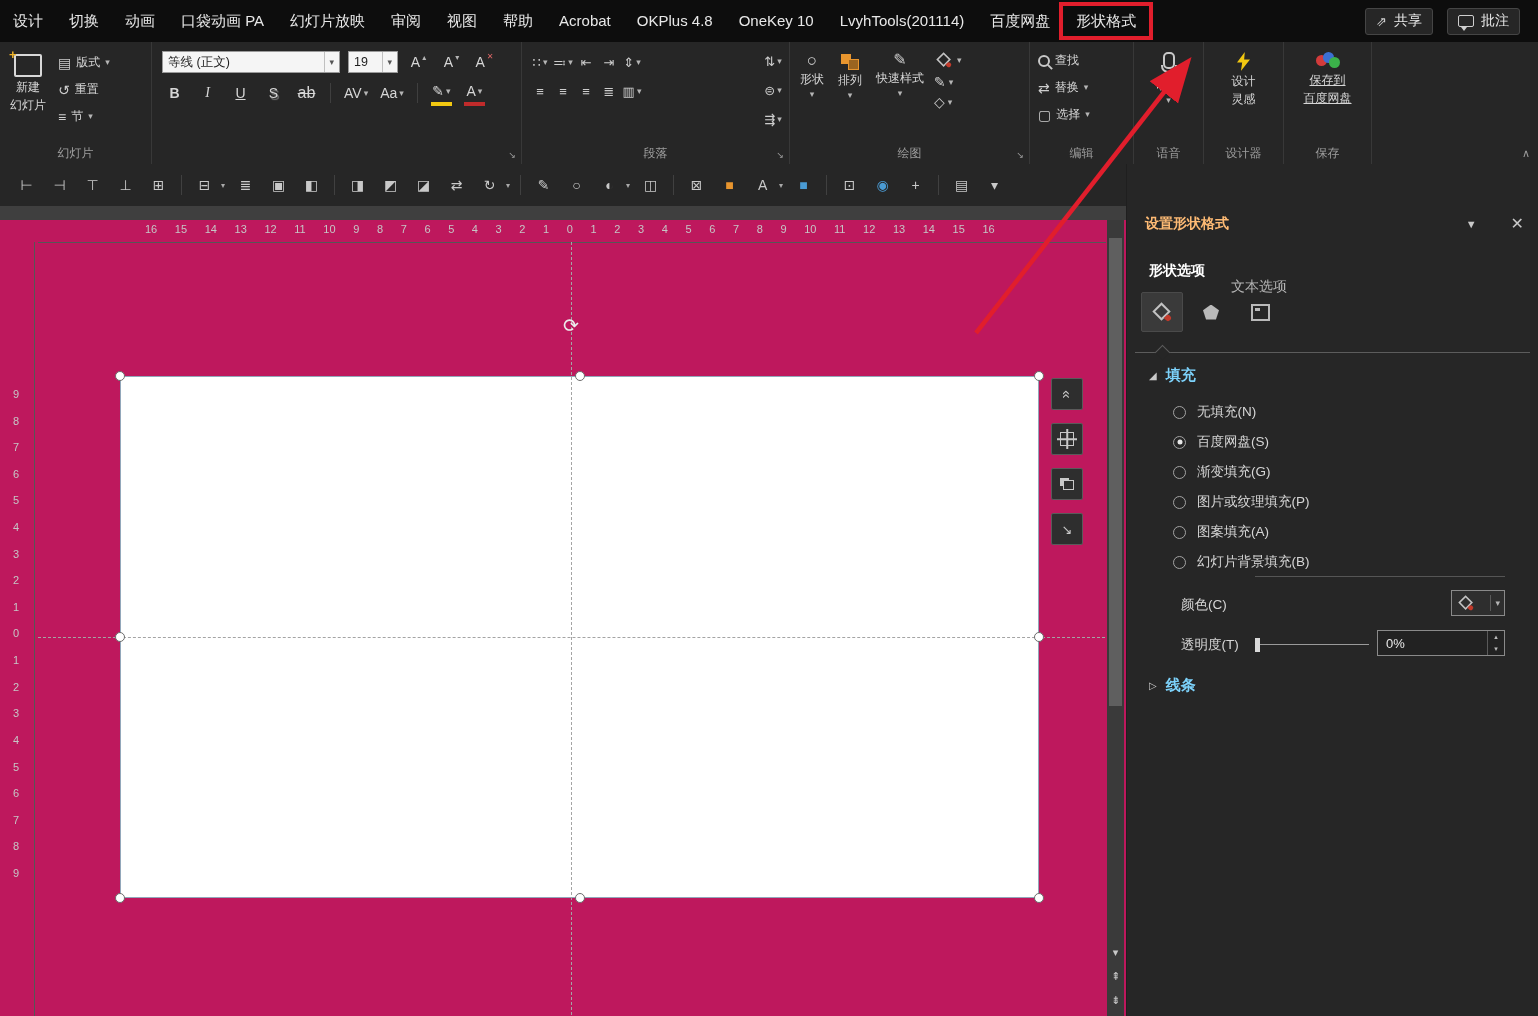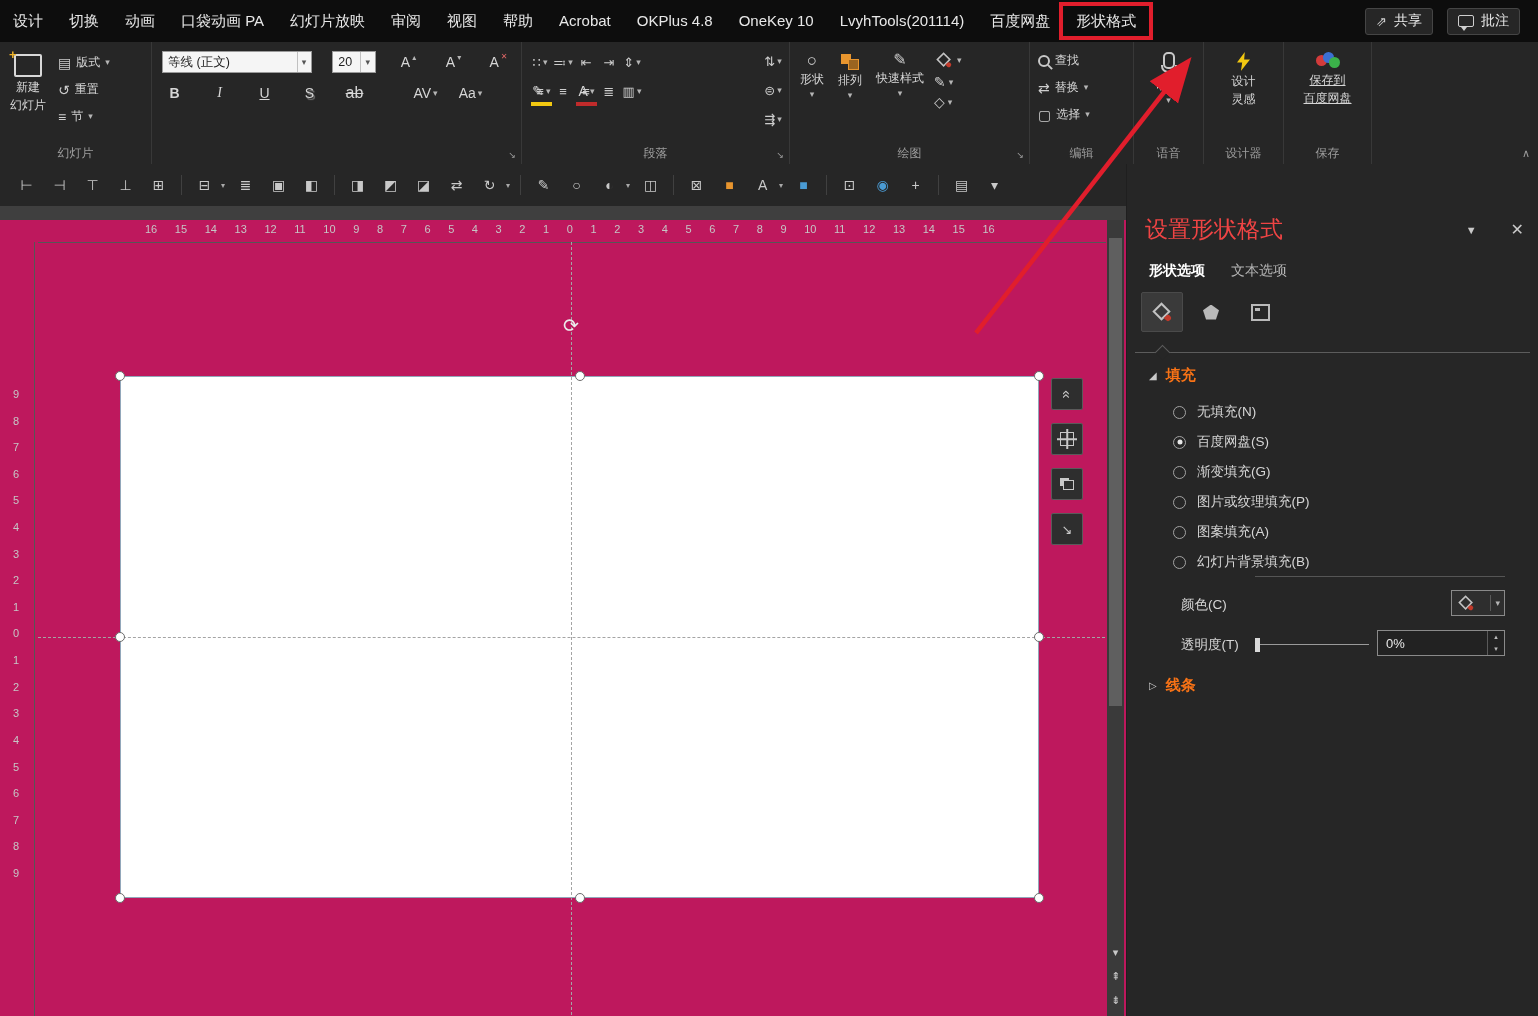--- a/index.html
+++ b/index.html
@@ -32,21 +32,21 @@
   .srow{display:flex;align-items:center;gap:5px;font-size:12px;color:#d6d6d6;height:27px;padding:0 4px;}
   .caret{font-size:9px;color:#b5b5b5;line-height:1;}
   .gicon{color:#cdcdcd;font-size:14px;line-height:1;}
 
   .g-slides{width:152px;display:flex;align-items:flex-start;}
   .ic-newslide{width:24px;height:19px;border:2px solid #d8d8d8;border-radius:2px;position:relative;margin-top:2px;}
   .ic-newslide::after{content:"+";position:absolute;left:-7px;top:-9px;color:#f0b429;font-size:13px;font-weight:bold;}
   .slides-col{display:flex;flex-direction:column;margin-left:2px;}
 
   .g-font{width:370px;}
-  .frow{display:flex;align-items:center;gap:20px;margin:1px 6px 5px;}
+  .frow{display:flex;align-items:center;gap:8px;margin:1px 6px 5px;}
   .combo{background:#f5f5f5;color:#1e1e1e;border:1px solid #9a9a9a;height:22px;display:flex;align-items:center;
     font-size:12.5px;padding:0 5px;box-sizing:border-box;}
   .combo .ccaret{margin-left:auto;color:#555;font-size:9px;border-left:1px solid #c0c0c0;padding-left:4px;height:100%;display:flex;align-items:center;}
   .combo-name{width:178px;}
   .combo-size{width:50px;}
   .fbtn{min-width:21px;height:24px;display:inline-flex;align-items:center;justify-content:center;
     color:#d6d6d6;font-size:14px;gap:2px;position:relative;padding:0 2px;}
   .fb-bold{font-weight:bold;}
   .fb-italic{font-style:italic;font-family:"Liberation Serif",serif;}
   .fb-under{text-decoration:underline;}
@@ -146,44 +146,44 @@
   .scrollbar{position:absolute;left:1107px;top:0;width:17px;height:810px;background:#3a3a3a;z-index:8;}
   .sthumb{position:absolute;left:2px;top:18px;width:13px;height:468px;background:#5f5f5f;}
   .sbtn{position:absolute;left:0;width:17px;height:20px;display:flex;align-items:center;justify-content:center;
     color:#c8c8c8;font-size:11px;}
   .sb1{top:722px;} .sb2{top:746px;} .sb3{top:770px;}
 
   
   .panel{position:absolute;left:1126px;top:164px;width:412px;height:852px;background:#262626;
     border-left:1px solid #1f1f1f;box-sizing:border-box;z-index:10;}
   .pheader{position:absolute;top:50px;left:18px;right:14px;display:flex;align-items:center;}
-  .ptitle{font-size:23px;font-weight:normal;color:#ef4444;flex:1;}
+  .ptitle{font-size:14px;font-weight:bold;color:#fdba74;flex:1;}
   .pmenu{font-size:11px;color:#c9c9c9;margin-right:34px;}
   .pclose{font-size:16px;color:#c9c9c9;}
   .ptabs{position:absolute;top:98px;left:22px;display:flex;gap:26px;font-size:14px;}
   .ptab-active{color:#ffffff;font-weight:bold;}
-  .ptab{color:#b5b5b5;}
+  .ptab{color:#b5b5b5;margin-top:16px;}
   .picontabs{position:absolute;top:128px;left:14px;display:flex;gap:7px;}
   .pslot{width:42px;height:40px;display:flex;align-items:center;justify-content:center;border-radius:2px;}
   .pslot.active{background:#3a3a3a;border:1px solid #4a4a4a;box-sizing:border-box;}
   .ic-bucket{position:relative;width:20px;height:18px;}
   .ic-bucket::before{content:"";position:absolute;left:3px;top:2px;width:9px;height:9px;border:2px solid #c2c2c2;transform:rotate(45deg);}
   .ic-bucket::after{content:"";position:absolute;right:1px;bottom:0;width:6px;height:6px;background:#c23a2b;
     border-radius:50% 50% 50% 0;transform:rotate(45deg);}
   .ic-pentagon{width:16px;height:15px;background:#b9b9b9;clip-path:polygon(50% 0,100% 38%,81% 100%,19% 100%,0 38%);}
   .ic-size{width:15px;height:13px;border:2px solid #b9b9b9;position:relative;}
   .ic-size::after{content:"";position:absolute;left:2px;top:2px;width:5px;height:3px;background:#b9b9b9;}
   .notchline{position:absolute;top:188px;left:8px;right:8px;border-top:1px solid #5c5c5c;}
   .notch{position:absolute;top:183px;left:30px;width:10px;height:10px;border-left:1px solid #5c5c5c;
     border-top:1px solid #5c5c5c;transform:rotate(45deg);background:#262626;}
   .psection{position:absolute;left:22px;display:flex;align-items:center;gap:9px;}
   .sec-fill{top:202px;}
   .sec-line{top:512px;}
   .sec-tri{font-size:10px;color:#c9c9c9;}
-  .sec-label{font-size:15px;font-weight:bold;color:#f97316;}
+  .sec-label{font-size:15px;font-weight:bold;color:#7dd3fc;}
   .prow{position:absolute;left:46px;height:24px;display:flex;align-items:center;gap:11px;}
   .radio{width:13px;height:13px;border:1.5px solid #a3a3a3;border-radius:50%;position:relative;box-sizing:border-box;flex:none;}
   .radio.sel::after{content:"";position:absolute;left:50%;top:50%;width:5px;height:5px;border-radius:50%;
     background:#e8e8e8;transform:translate(-50%,-50%);}
   .plabel{font-size:13.5px;color:#d6d6d6;}
   .pdivider{position:absolute;top:412px;left:128px;width:250px;height:1px;background:#555;}
   .colorrow-label{position:absolute;top:432px;left:54px;font-size:13.5px;color:#d6d6d6;}
   .colorbtn{position:absolute;top:426px;left:324px;width:54px;height:26px;background:#2e2e2e;border:1px solid #8a8a8a;
     box-sizing:border-box;display:flex;align-items:center;justify-content:space-between;padding:0 4px;}
   .colorbtn .caret{border-left:1px solid #5a5a5a;padding-left:4px;height:16px;display:flex;align-items:center;}
@@ -260,21 +260,21 @@
       <span class="glabel">幻灯片</span>
     </div>
 
     <div class="rgroup g-font">
       <div class="frow">
         <div class="combo combo-name">
           <span>等线 (正文)</span>
           <span class="ccaret">▾</span>
         </div>
         <div class="combo combo-size">
-          <span>20</span>
+          <span>19</span>
           <span class="ccaret">▾</span>
         </div>
         <span class="fbtn">
           <span>A</span>
           <span class="supcaret">▴</span>
         </span>
         <span class="fbtn">
           <span>A</span>
           <span class="supcaret">▾</span>
         </span>

